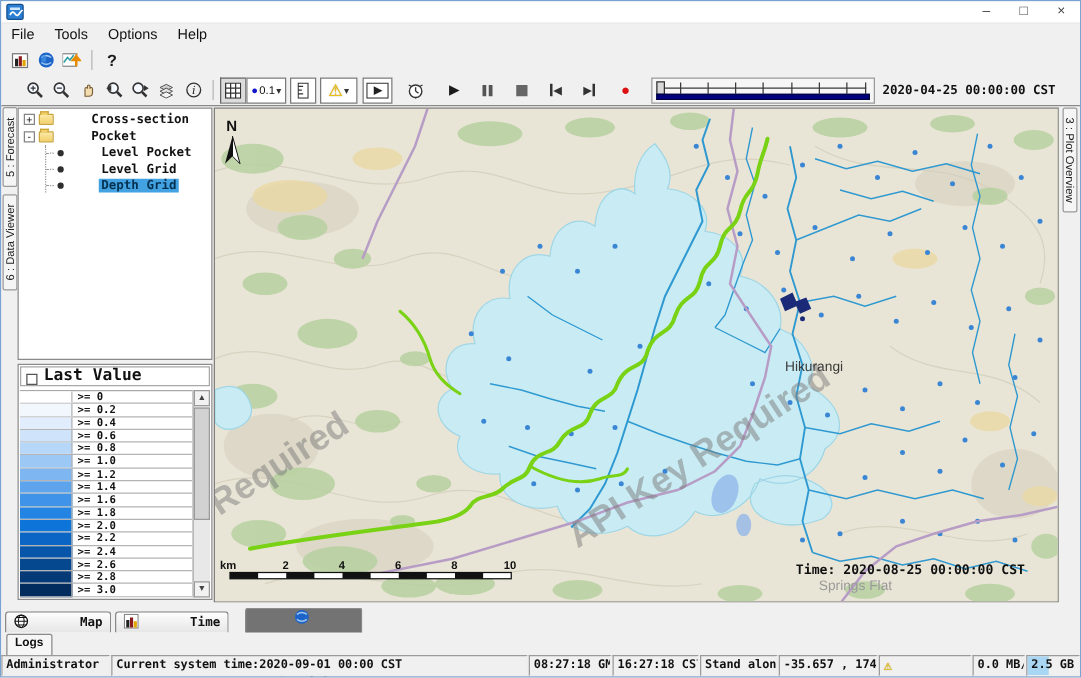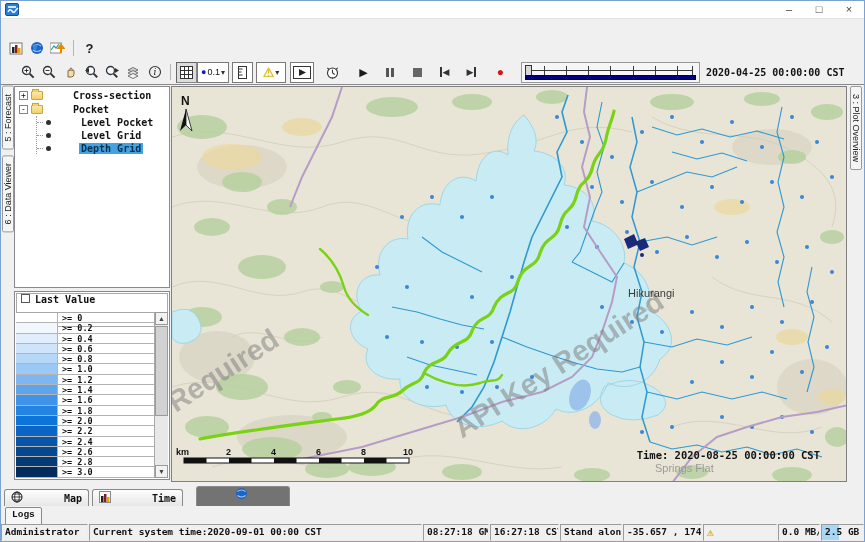--- a/index.html
+++ b/index.html
@@ -78,22 +78,22 @@
     background:#f3d06a;border:1px solid #c9a53e;border-bottom:none;}
   .tree-children{margin-left:21px;border-left:1px dotted #9a9a9a;}
   .tree-child{display:flex;align-items:center;height:12px;margin-top:1px;}
   .tree-stub{width:6px;height:1px;border-top:1px dotted #9a9a9a;margin-right:2px;}
   .bullet{width:5px;height:5px;border-radius:50%;background:#2f2f2f;margin:0 4px 0 1px;flex:none;}
   .tree-label{padding:0 2px;margin-left:24px;}
   .tree-label.selected{background:#42a2e2;color:#06304f;}
 
   .legend-box{position:absolute;left:0;top:205px;right:0;bottom:0;background:#fff;
     border:1px solid #8a8a8a;overflow:hidden;}
-  .lastval{height:34px;border:1px solid #a8a8a8;margin:1px;display:flex;align-items:flex-start;
-    font-size:10px;font-weight:bold;}
+  .lastval{height:16px;border:1px solid #a8a8a8;margin:1px;display:flex;align-items:flex-end;
+    font-size:13px;font-weight:bold;}
   .checkbox{width:9px;height:9px;border:1px solid #555;background:#fff;margin:0 5px 0 4px;flex:none;}
   .legend-table{position:absolute;left:1px;right:15px;top:20px;bottom:1px;overflow:hidden;
     border-top:1px solid #a8a8a8;}
   .legend-row{display:flex;height:10.3px;border-bottom:1px solid #b4b4b4;font-size:8.5px;
     font-weight:bold;}
   .swatch{width:42px;border-right:1px solid #b4b4b4;flex:none;}
   .legend-label{padding:0 0 0 4px;line-height:10px;}
   .legend-scroll{position:absolute;right:1px;top:20px;bottom:1px;width:14px;background:#e8e8e8;
     border-left:1px solid #a8a8a8;}
   .scroll-btn{height:13px;border:1px solid #9a9a9a;background:#f2f2f2;font-size:7px;
@@ -112,21 +112,21 @@
   .tab-row{position:absolute;left:3px;top:4px;display:flex;align-items:flex-end;}
   .btab{display:flex;align-items:center;border:1px solid #8a8a8a;border-bottom:none;
     border-radius:3px 3px 0 0;background:linear-gradient(#fdfdfd,#e6e6e6);height:17px;
     padding:0 6px;margin-right:3px;font-size:10px;font-weight:bold;
     font-family:"DejaVu Sans Mono",monospace;gap:38px;}
   .btab.active{height:20px;background:#737373;padding:0 25px;flex-direction:column;}
   .btab .ticon{margin-right:3px;}
   .tab-ctrl{font-size:10px;margin-left:5px;color:#111;font-weight:bold;}
   .logs-btn{position:absolute;left:4px;top:25px;height:30px;border:1px solid #8a8a8a;
     border-radius:2px;background:#f6f6f6;font-size:9.5px;font-weight:bold;
-    font-family:Liberation Mono, monospace;padding:1px 6px;}
+    font-family:Liberation Sans, sans-serif;padding:1px 6px;}
 
   
   .statusbar{position:absolute;left:0;right:0;bottom:0;height:17px;background:#f0f0f0;
     display:flex;font-size:9.5px;font-family:"DejaVu Sans Mono",monospace;font-weight:bold;}
   .scell{border:1px solid;border-color:#9a9a9a #eee #eee #9a9a9a;height:17px;
     padding:1px 3px;white-space:nowrap;overflow:hidden;margin-right:1px;flex:none;
     position:relative;}
   .scell .memfill{position:absolute;left:0;top:0;bottom:0;width:42%;background:#a9d6f2;}
   .scell .over{position:relative;}
 </style>
@@ -142,20 +142,26 @@
           <rect x="2" y="2" width="8" height="2" fill="#cfe6ff"></rect>
         </svg>
     </span>
     <div class="win-controls">
       <span class="win-btn">–</span>
       <span class="win-btn">□</span>
       <span class="win-btn">×</span>
     </div>
   </div>
 
+  <div class="menubar">
+    <span class="menu-item">File</span>
+    <span class="menu-item">Tools</span>
+    <span class="menu-item">Options</span>
+    <span class="menu-item">Help</span>
+  </div>
 
   <div class="toolbar1">
     <span class="tbtn">
       <svg width="14" height="13">
           <rect x="1" y="1" width="12" height="11" fill="#fff" stroke="#777"></rect>
           <rect x="3" y="5" width="2.5" height="6" fill="#222"></rect>
           <rect x="6" y="3" width="2.5" height="8" fill="#8b1a1a"></rect>
           <rect x="9" y="6" width="2.5" height="5" fill="#e3a400"></rect>
         </svg>
     </span>

